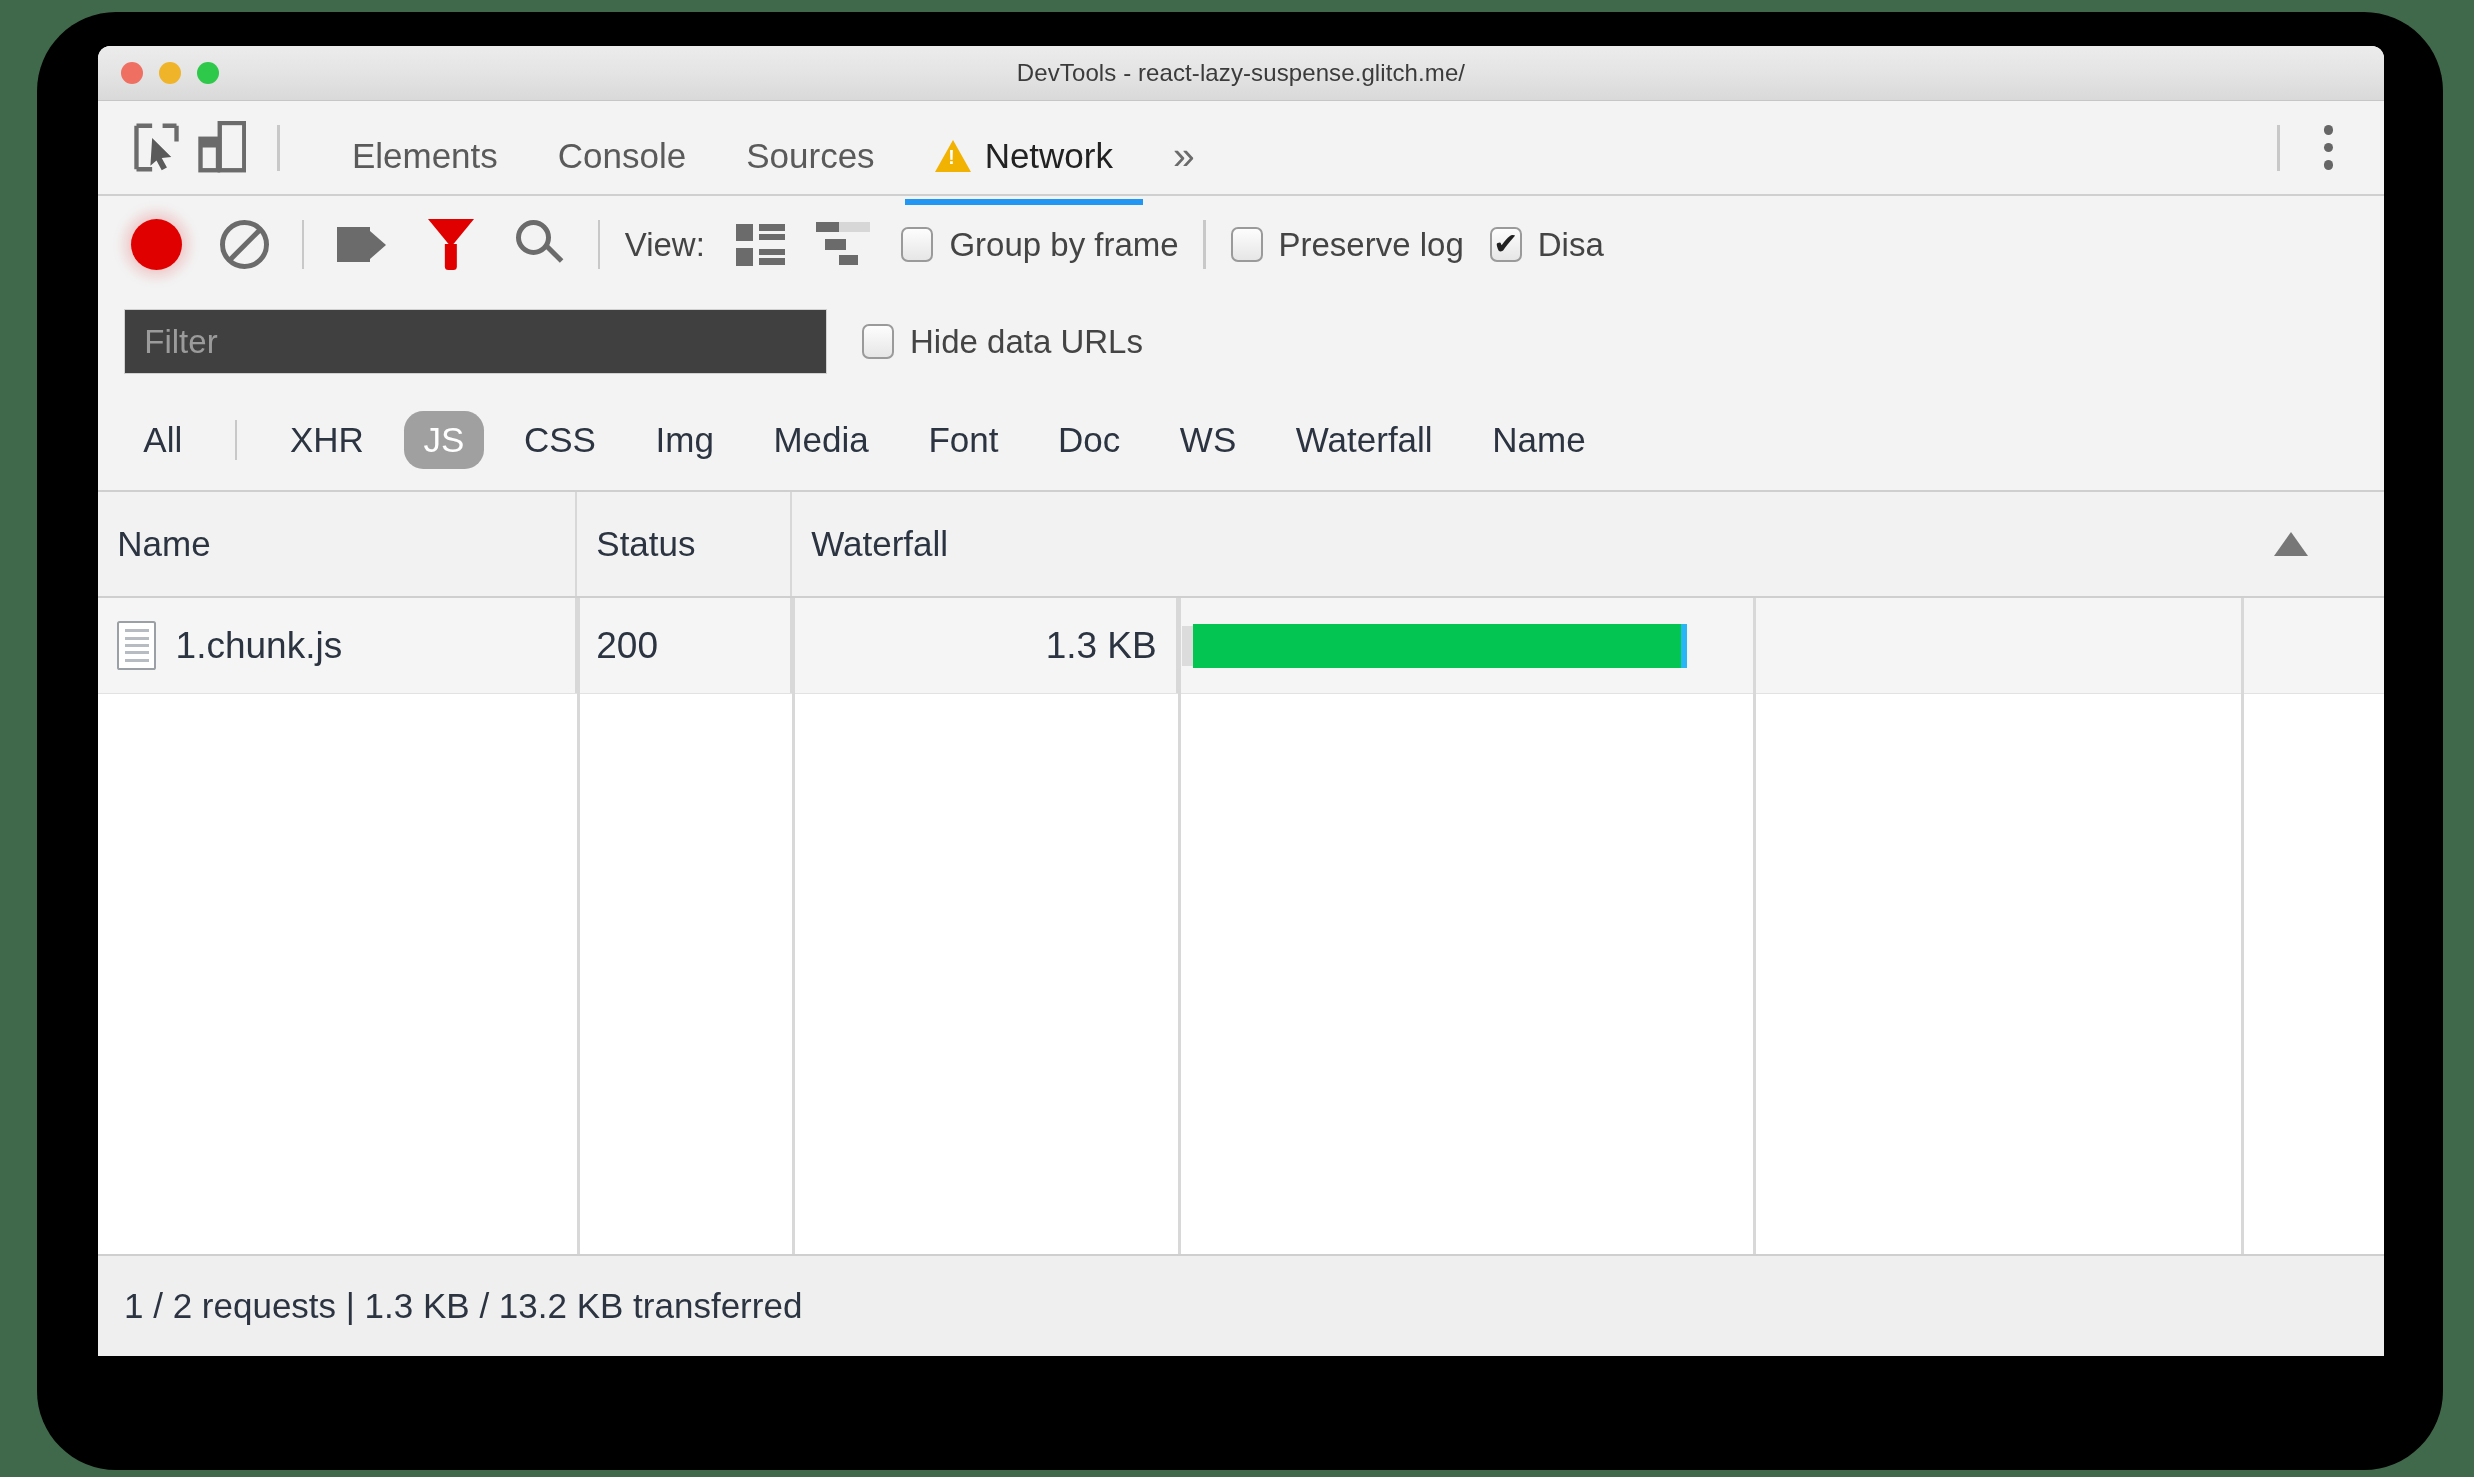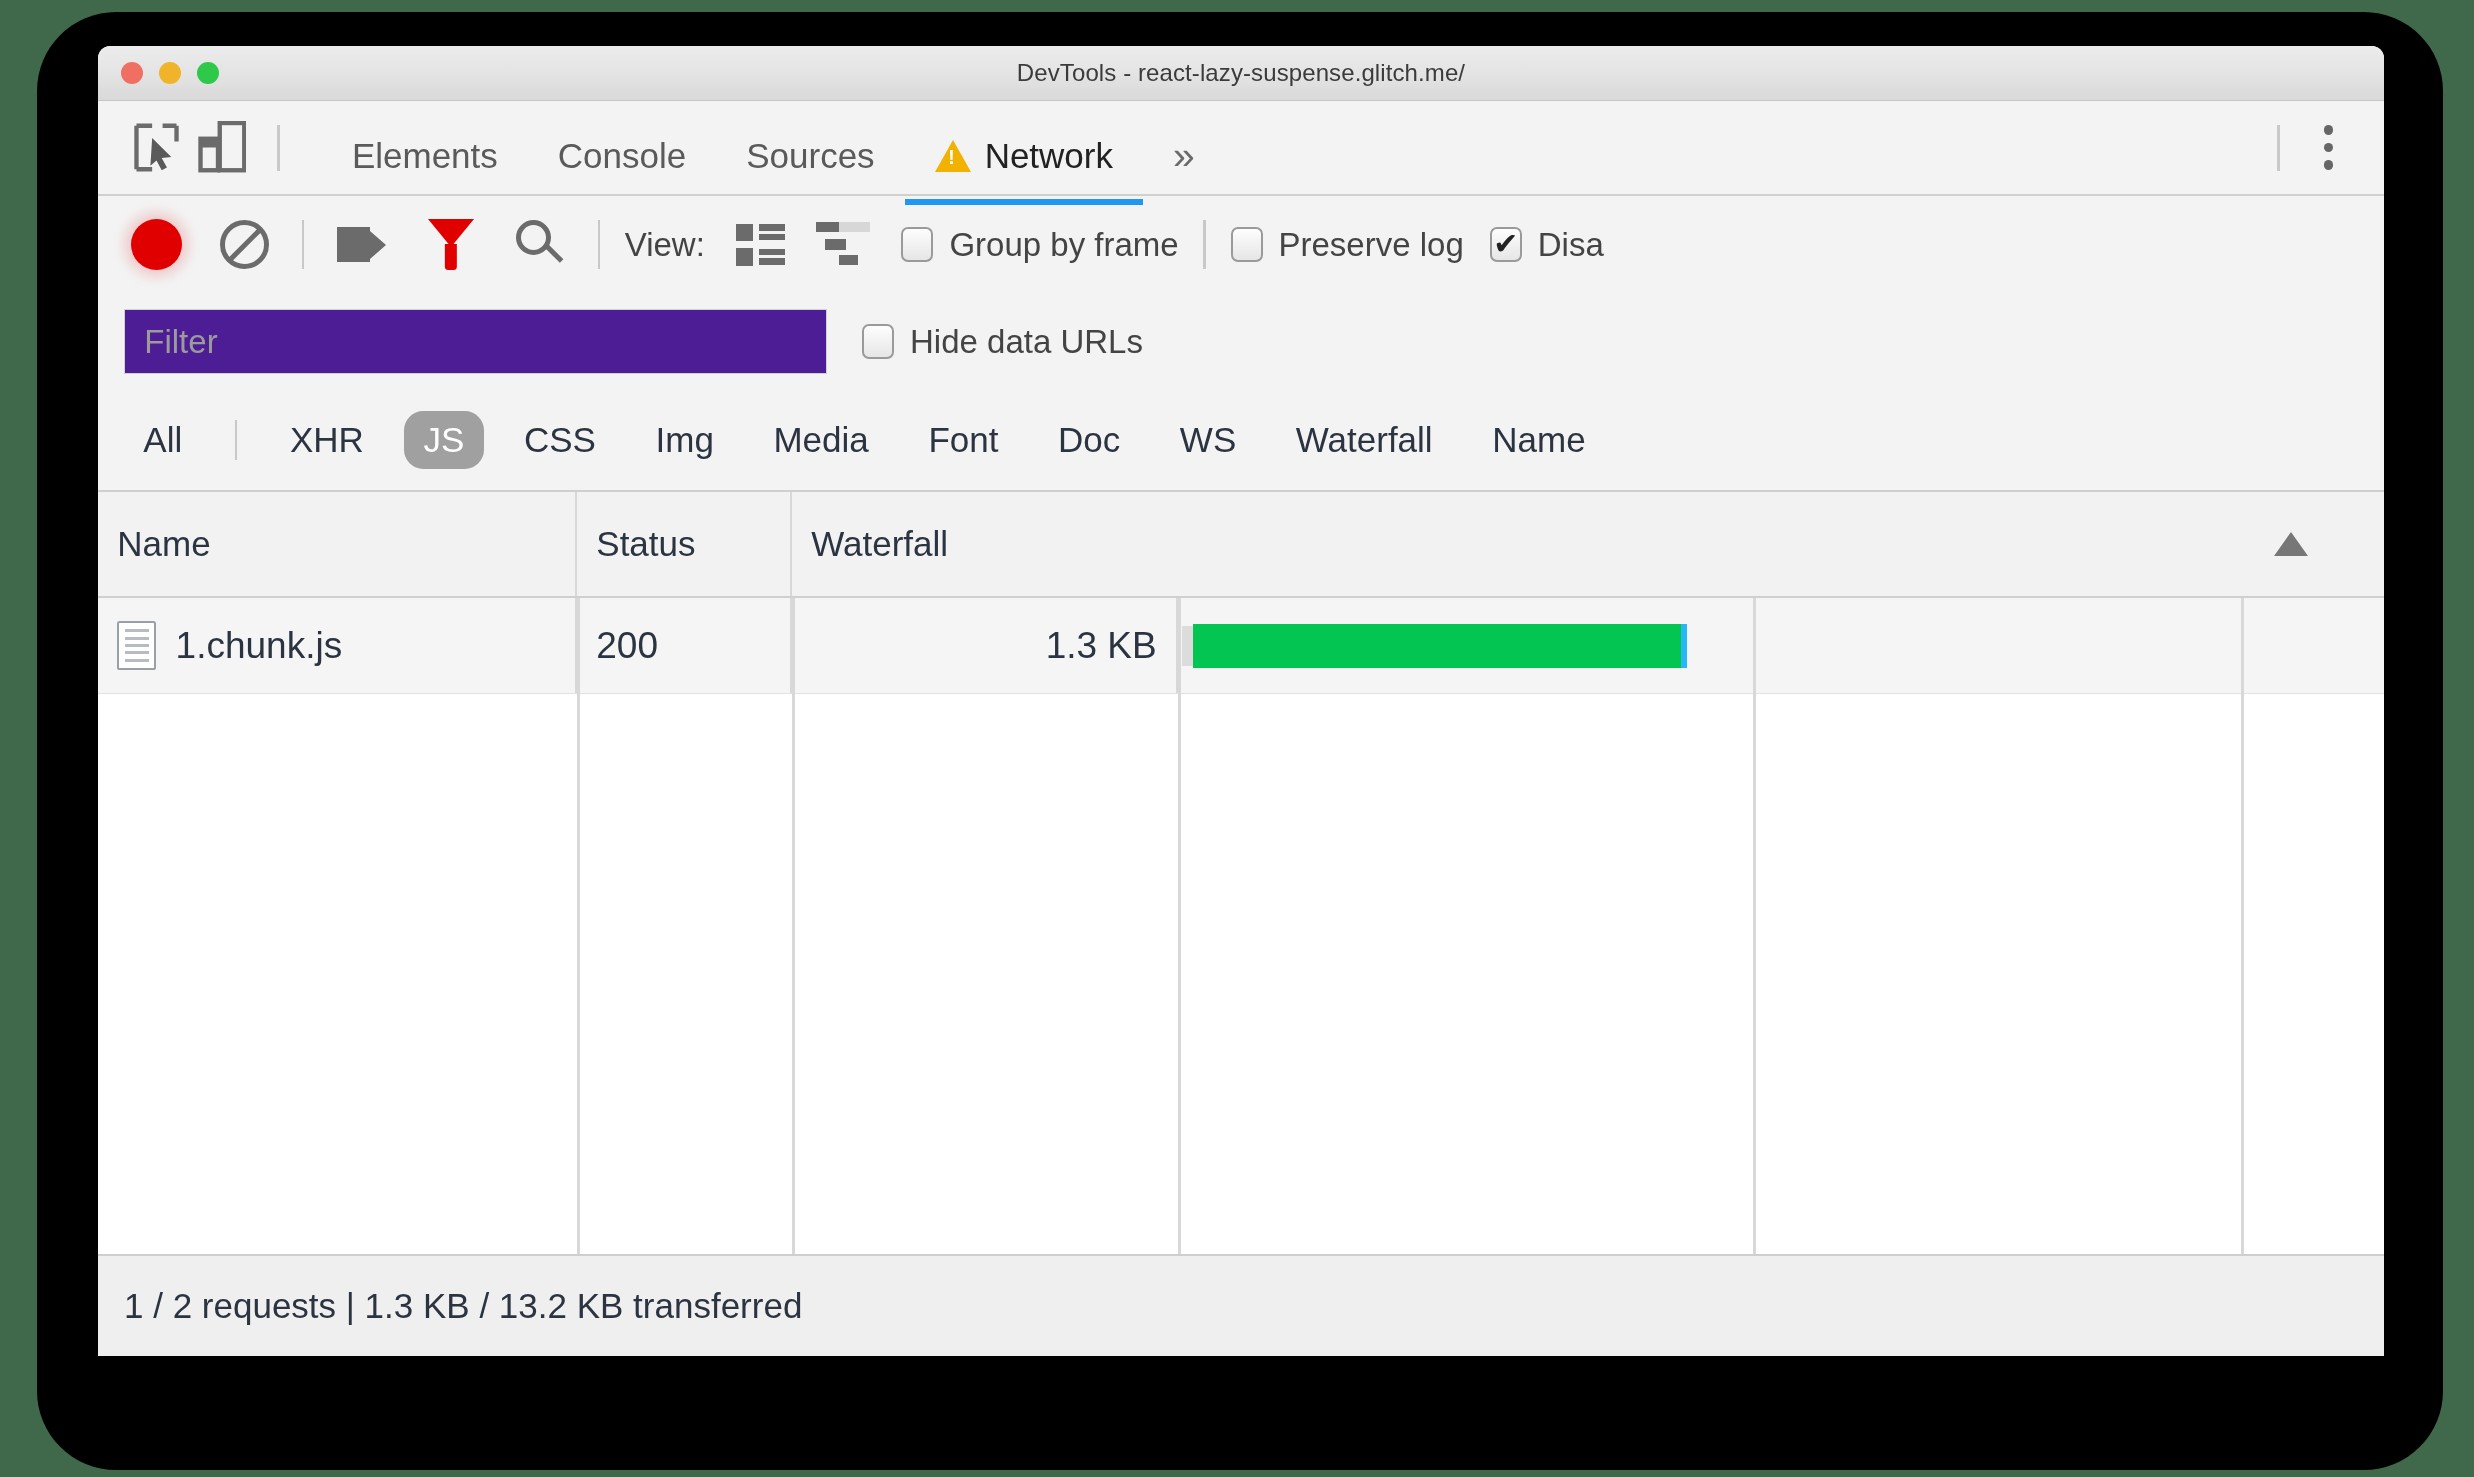--- a/index.html
+++ b/index.html
@@ -343,21 +343,21 @@
     flex: 0 0 97px;
     display: flex;
     align-items: center;
     background: #f3f3f3;
     padding-left: 26px;
     box-sizing: border-box;
   }
   .filter-input {
     width: 703px;
     height: 65px;
-    background: #4c1d95;
+    background: #404040;
     border: 0.9px solid #d0d0d0;
     box-sizing: border-box;
     display: flex;
     align-items: center;
     padding-left: 19.3px;
     font-size: 33px;
     color: #9b9b9b;
   }
 
   

